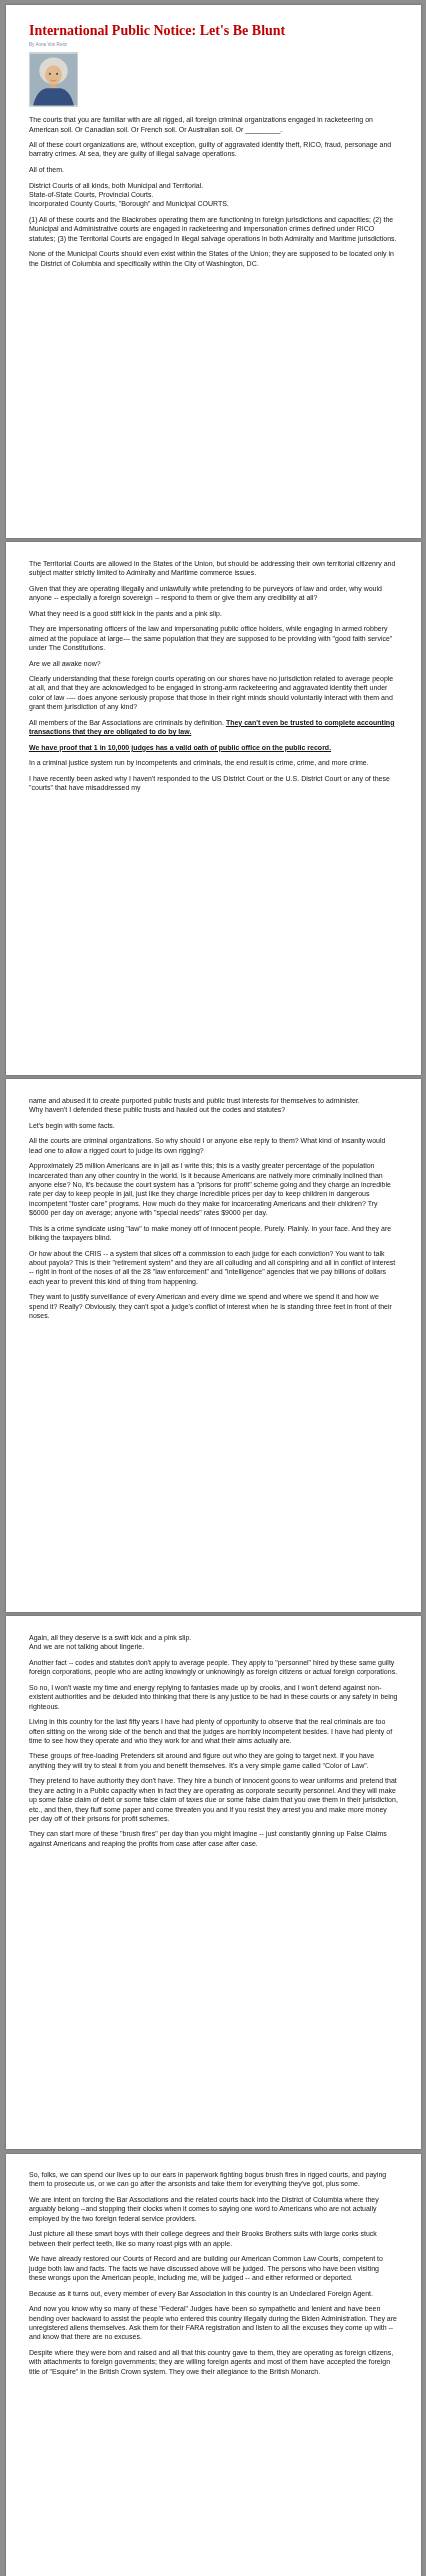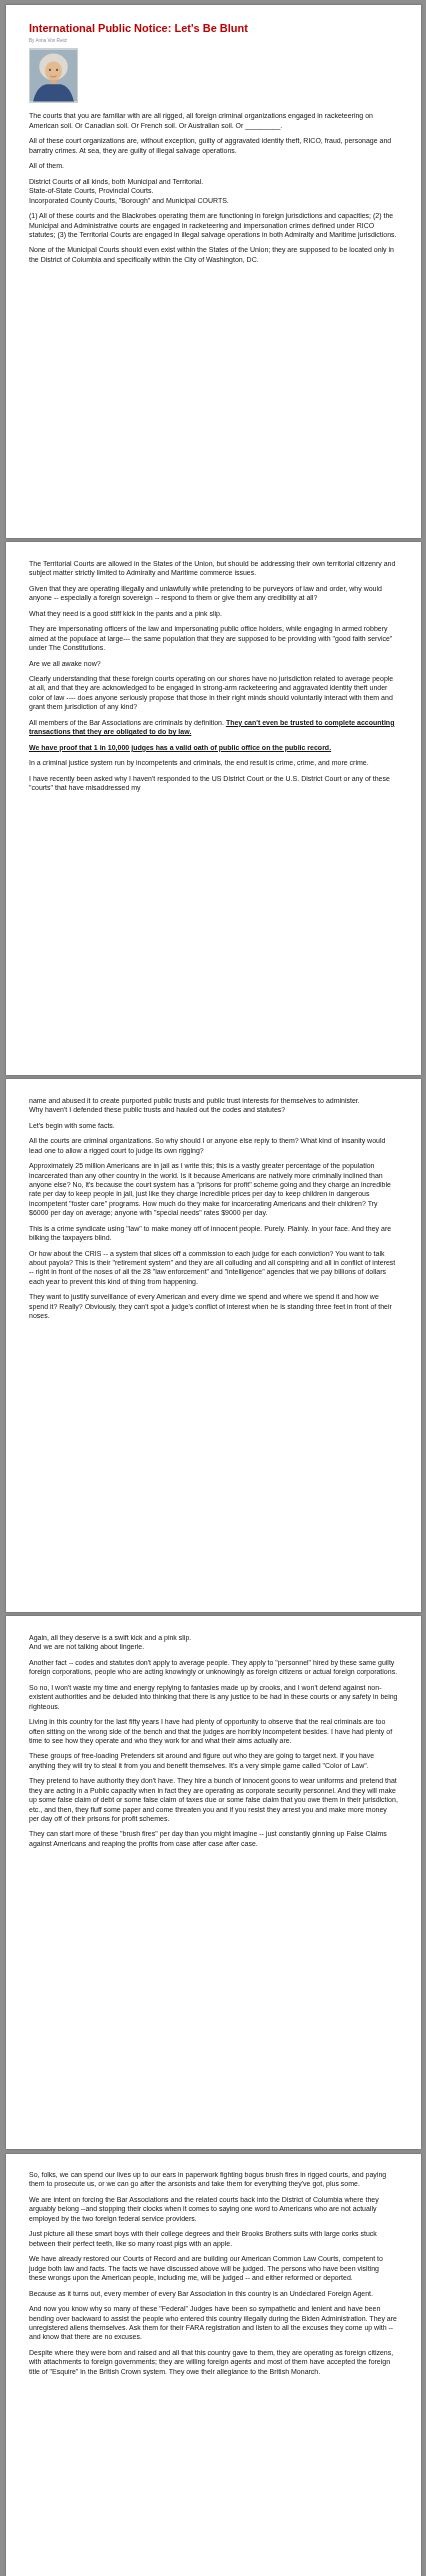--- a/index.html
+++ b/index.html
@@ -22,25 +22,26 @@
     width: 415px;
     height: 533px;
     background: #ffffff;
     box-sizing: border-box;
     padding: 16.5px 23px;
     position: relative;
     box-shadow: 0 0 2.1px rgba(0,0,0,0.35);
     overflow: hidden;
   }
   .title {
-    font-size: 11px;
+    font-size: 14px;
     font-weight: bold;
     color: #c00000;
     margin: 0 0 2.6px 0;
     line-height: 1.25;
+    font-family: Liberation Serif, serif;
   }
   .byline {
     font-size: 4.6px;
     color: #8a8a9a;
     margin: 0 0 5.2px 0;
   }
   .photo {
     width: 47px;
     height: 53px;
     margin: 0 0 8.2px 0;

